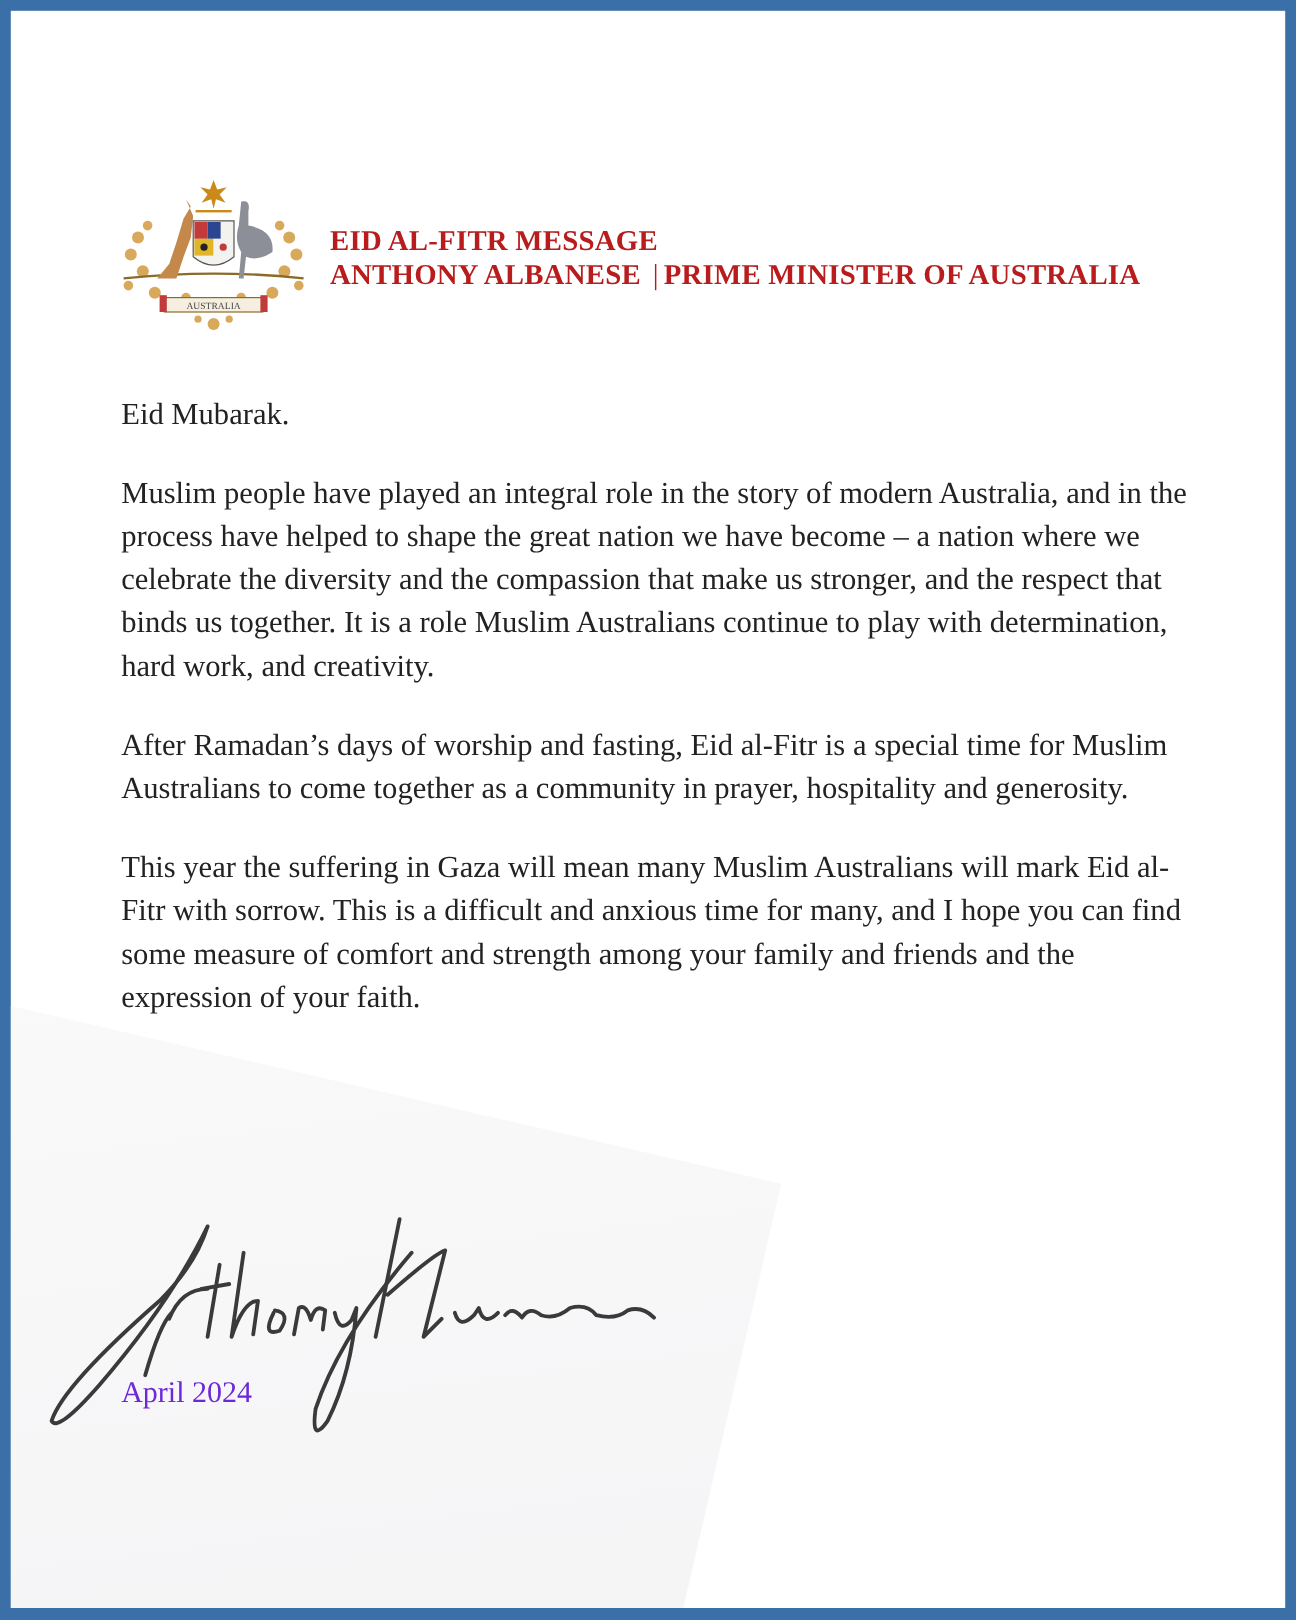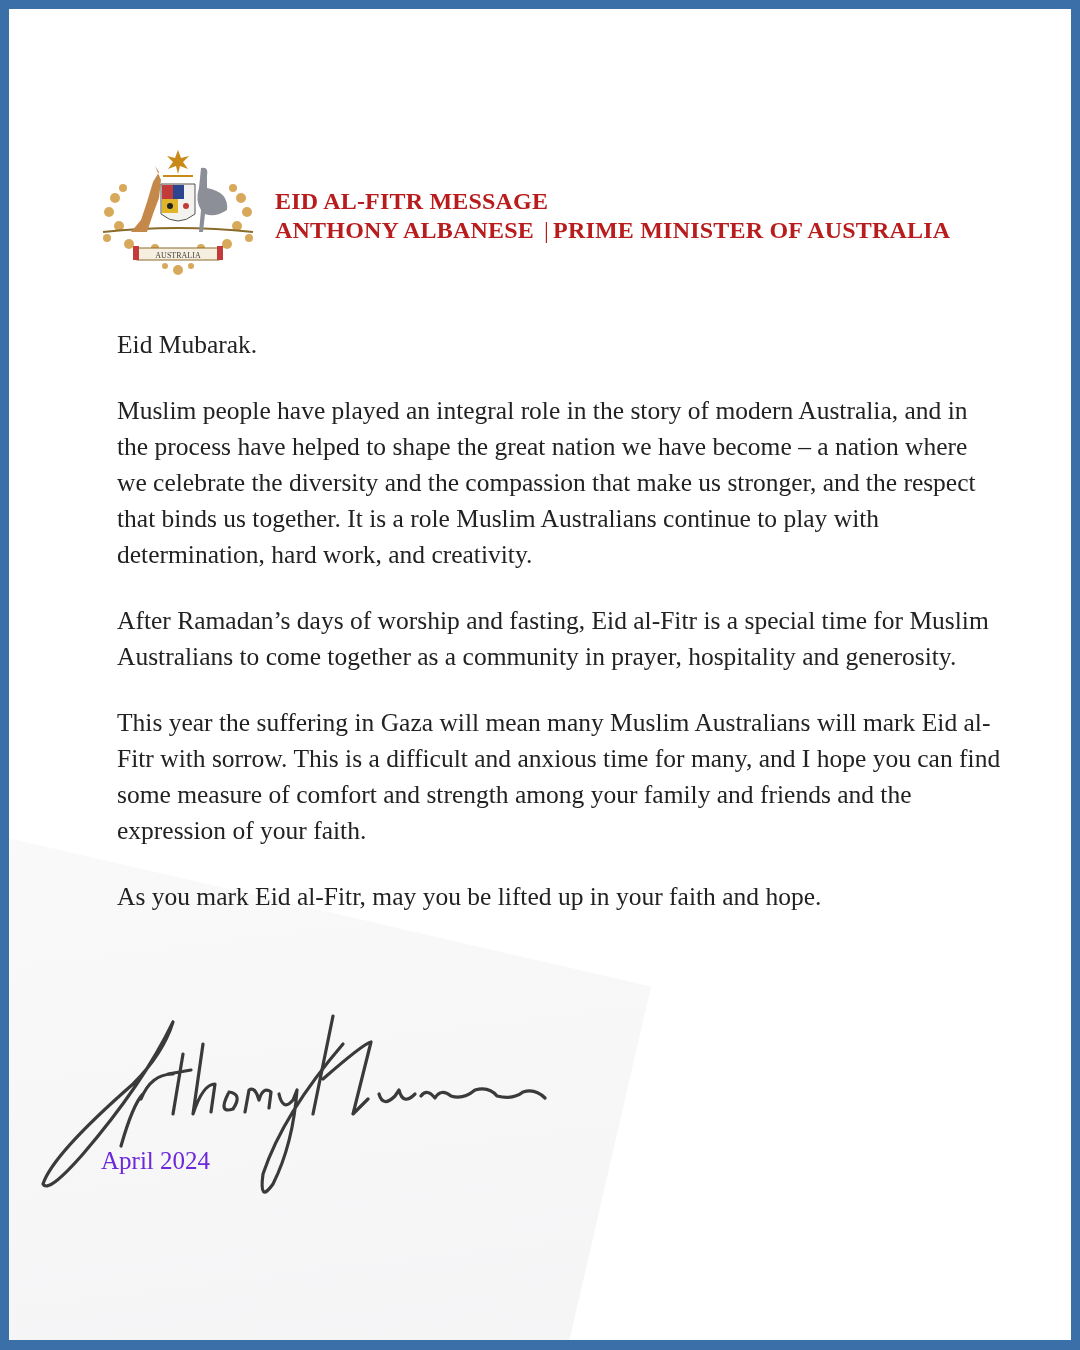--- a/index.html
+++ b/index.html
@@ -34,21 +34,21 @@
     font-size: 24px; line-height: 29px;
     letter-spacing: 0.2px;
   }
   .header .sep { margin: 0 4px 0 10px; font-weight: normal; }
   .body {
     position: absolute; left: 92px; top: 318px;
     width: 900px;
     color: #222222;
     font-size: 25.5px; line-height: 36px;
   }
-  .body p { margin: 0 0 30px 16px; }
+  .body p { margin: 0 0 30px 0; }
   .signature {
     position: absolute; left: 14px; top: 995px;
     width: 530px; height: 200px;
   }
   .date {
     position: absolute; left: 92px; top: 1138px;
     color: #6d28d9; font-size: 25px;
   }
 </style>
 </head>
@@ -107,21 +107,20 @@
     <div>
       <span>ANTHONY ALBANESE</span><span class="sep">|</span><span>PRIME MINISTER OF AUSTRALIA</span>
     </div>
   </div>
 
   <div class="body">
     <p>Eid Mubarak.</p>
     <p>Muslim people have played an integral role in the story of modern Australia, and in the process have helped to shape the great nation we have become – a nation where we celebrate the diversity and the compassion that make us stronger, and the respect that binds us together. It is a role Muslim Australians continue to play with determination, hard work, and creativity.</p>
     <p>After Ramadan’s days of worship and fasting, Eid al-Fitr is a special time for Muslim Australians to come together as a community in prayer, hospitality and generosity.</p>
     <p>This year the suffering in Gaza will mean many Muslim Australians will mark Eid al-Fitr with sorrow. This is a difficult and anxious time for many, and I hope you can find some measure of comfort and strength among your family and friends and the expression of your faith.</p>
-    <p>As you mark Eid al-Fitr, may you be lifted up in your faith and hope.</p>
   </div>
 
   <svg class="signature" viewBox="0 0 530 200" fill="none" stroke="#3a3a3a" stroke-width="3.2" stroke-linecap="round" stroke-linejoin="round">
     <path d="M150 18 Q120 80 60 150 Q25 190 20 180 Q30 150 110 80 Q140 50 150 18"></path>
     <path d="M98 142 Q110 100 120 90 M118 95 Q128 70 150 70"></path>
     <path d="M160 50 L150 110 M145 70 L168 66"></path>
     <path d="M180 40 L170 110 Q180 80 192 80 L188 108"></path>
     <path d="M205 90 Q195 110 210 105 Q220 90 206 88"></path>
     <path d="M222 108 L226 86 Q232 82 236 96 Q240 82 248 88 L246 104"></path>
     <path d="M256 90 Q260 108 270 96 L274 86 Q270 140 250 180 Q236 200 240 170 Q260 110 320 40"></path>

